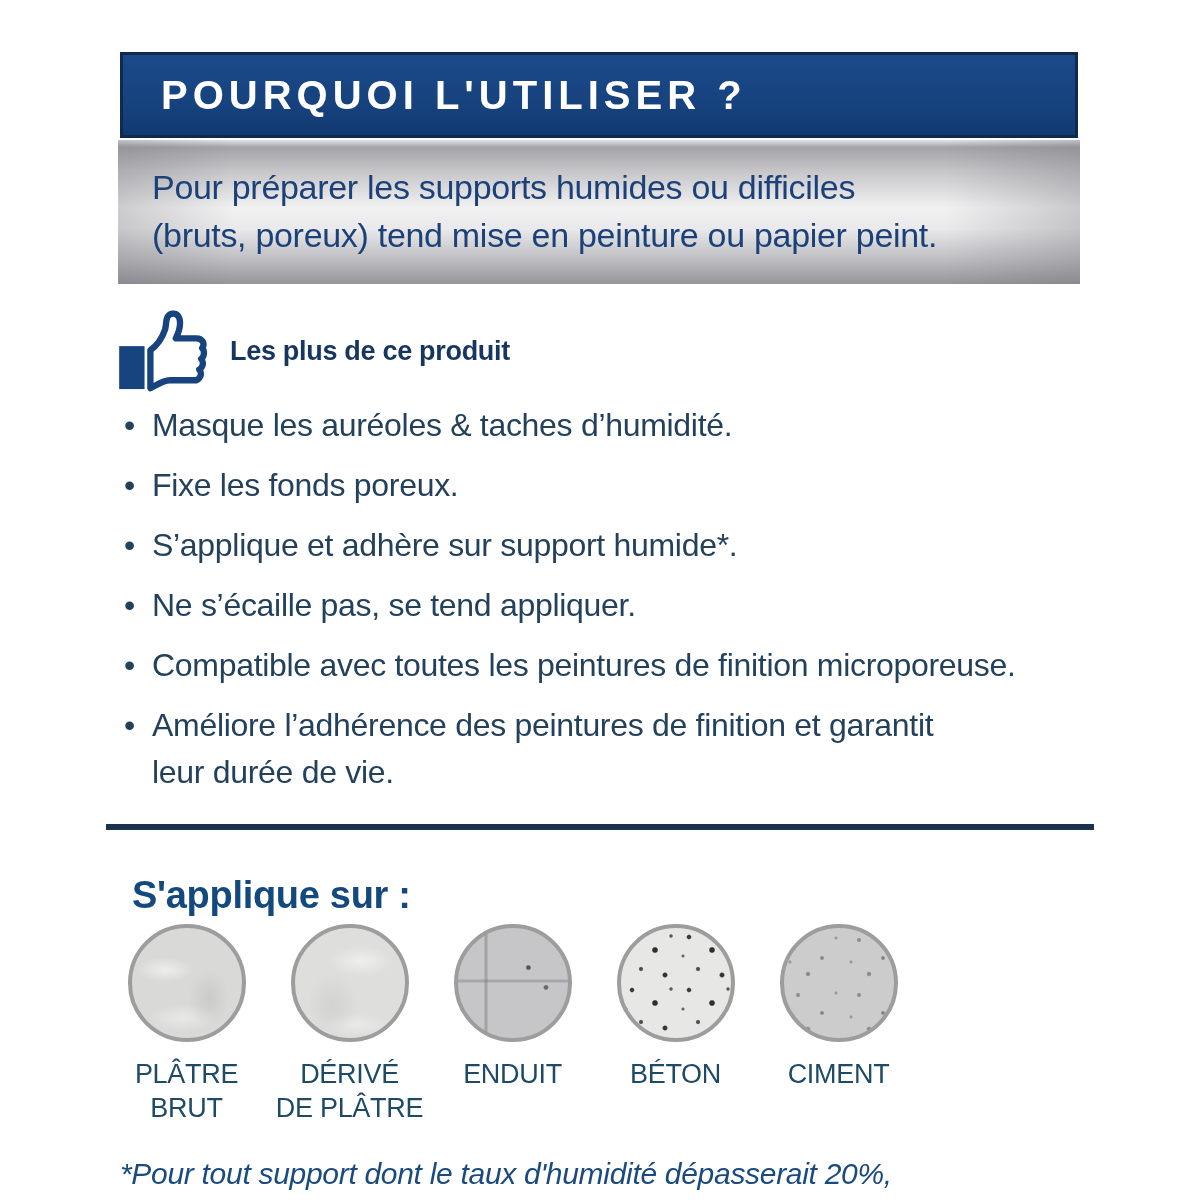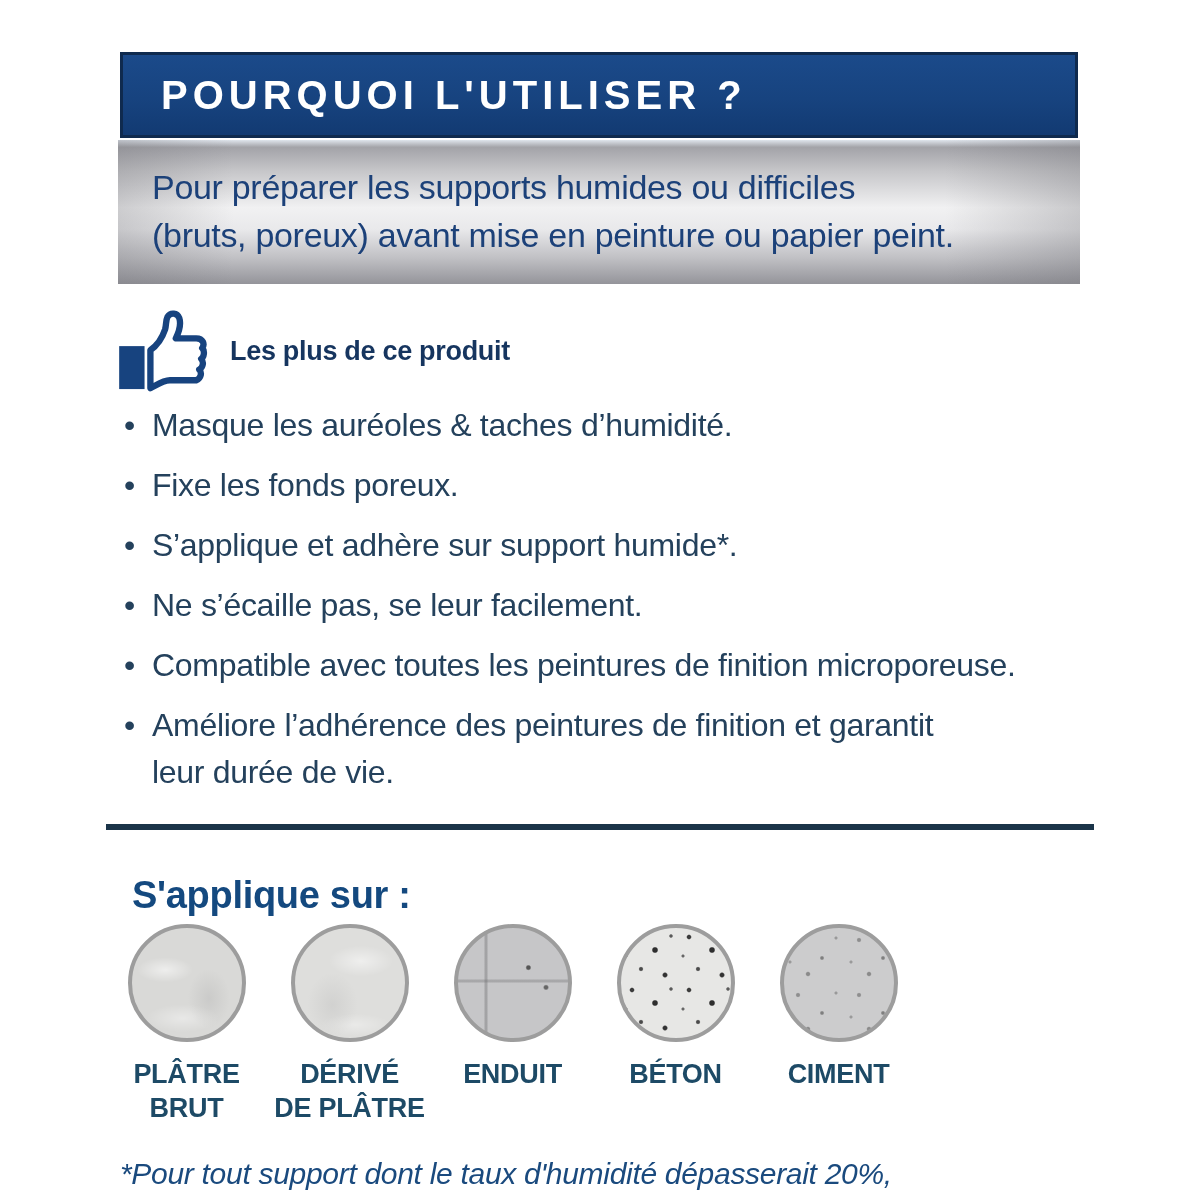--- a/index.html
+++ b/index.html
@@ -81,21 +81,21 @@
   }
   .surface-item{
     width:163px;display:flex;flex-direction:column;align-items:center;
   }
   .swatch{
     width:118px;height:118px;border-radius:50%;
     border:4px solid #9d9d9d;box-sizing:border-box;
   }
   .surface-label{
     margin-top:16px;text-align:center;
-    color:#1d4a66;font-size:27px;font-weight:bold;line-height:1.25;
+    color:#1d4a66;font-size:27px;font-weight:normal;line-height:1.25;
     letter-spacing:-0.3px;white-space:pre-line;
   }
   .tx-platre{
     background-color:#d9d9d7;
     background-image:
       radial-gradient(ellipse 40px 18px at 30% 38%, rgba(255,255,255,.55), transparent 70%),
       radial-gradient(ellipse 30px 42px at 70% 64%, rgba(160,160,160,.25), transparent 70%),
       radial-gradient(ellipse 52px 20px at 46% 82%, rgba(255,255,255,.4), transparent 70%);
   }
   .tx-derive{
@@ -146,21 +146,21 @@
 <body>
 
 <div class="page">
 
   <div class="header-bar">
     <span class="header-title">POURQUOI L'UTILISER ?</span>
   </div>
 
   <div class="intro-band">
     <span class="intro-text">Pour préparer les supports humides ou difficiles
-(bruts, poreux) avant mise en peinture ou papier peint.</span>
+(bruts, poreux) tend mise en peinture ou papier peint.</span>
   </div>
 
   <div class="benefits-header">
     <span class="thumb-icon">
       <svg viewBox="0 0 100 84" width="98" height="82" aria-hidden="true">
         <rect x="1" y="37" width="26" height="44" fill="#17437f"></rect>
         <path d="M33 80 V41
                  C39 37 45 29 48 20
                  C49.5 15 48.5 11 50.5 7
                  C53.5 2 60.5 3 62.5 8
@@ -185,21 +185,21 @@
     <li>
       <span class="benefit-dot">•</span>
       <span class="benefit-text">Fixe les fonds poreux.</span>
     </li>
     <li>
       <span class="benefit-dot">•</span>
       <span class="benefit-text">S’applique et adhère sur support humide*.</span>
     </li>
     <li>
       <span class="benefit-dot">•</span>
-      <span class="benefit-text">Ne s’écaille pas, se leur facilement.</span>
+      <span class="benefit-text">Ne s’écaille pas, se tend appliquer.</span>
     </li>
     <li>
       <span class="benefit-dot">•</span>
       <span class="benefit-text">Compatible avec toutes les peintures de finition microporeuse.</span>
     </li>
     <li>
       <span class="benefit-dot">•</span>
       <span class="benefit-text">Améliore l’adhérence des peintures de finition et garantit
 leur durée de vie.</span>
     </li>

